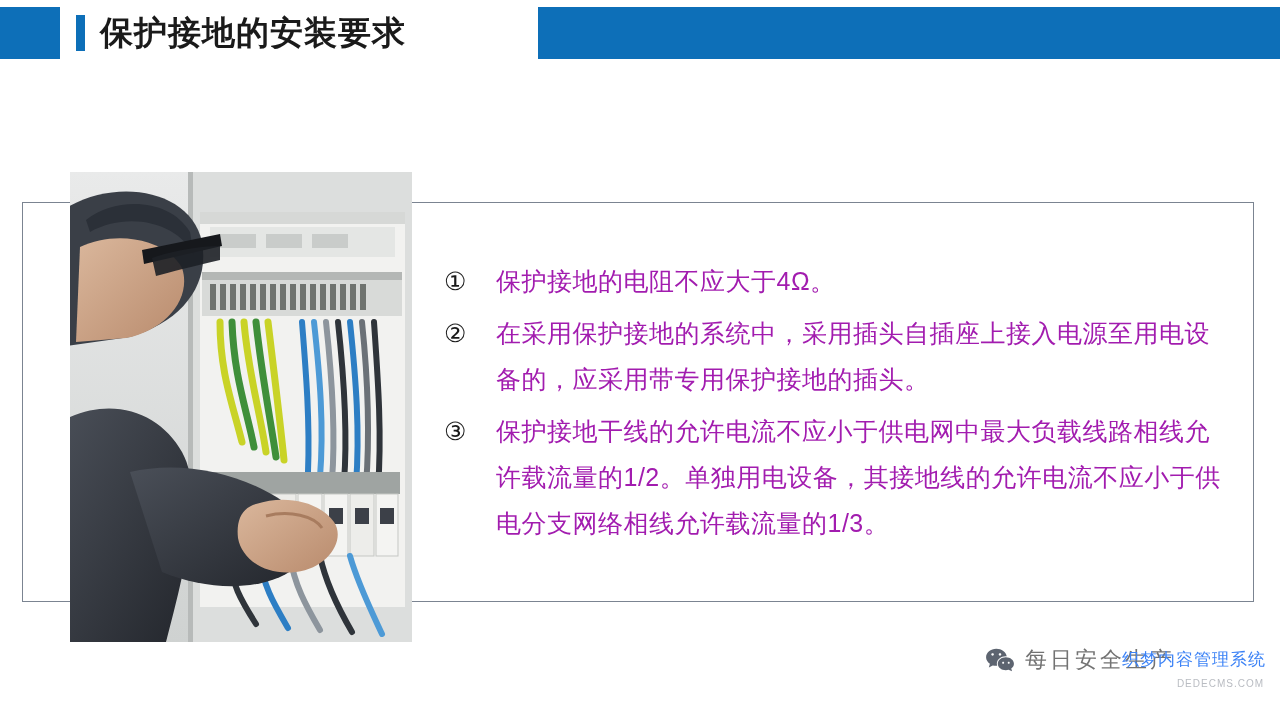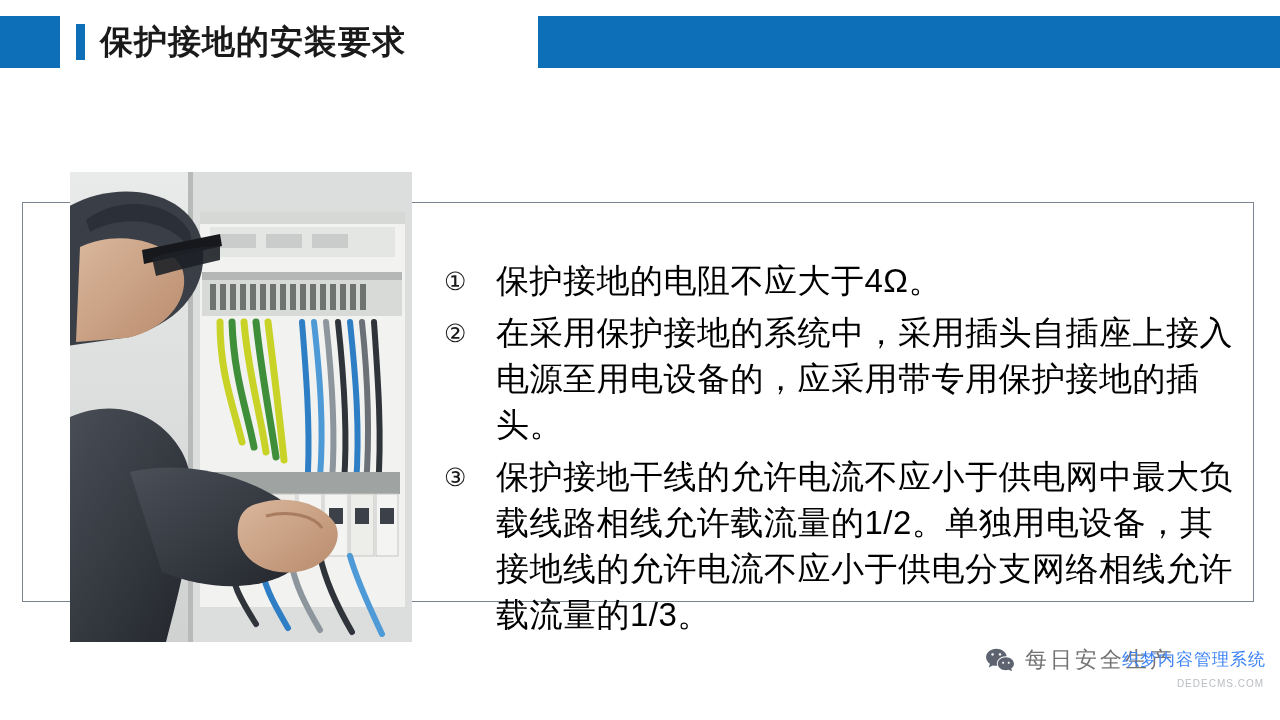--- a/index.html
+++ b/index.html
@@ -11,21 +11,21 @@
     width: 1280px;
     height: 720px;
     overflow: hidden;
     font-family: "Liberation Sans", sans-serif;
     position: relative;
   }
 
   
   .header {
     position: absolute;
-    top: 16px;
+    top: 7px;
     left: 0;
     width: 1134px;
     height: 52px;
   }
   .header-bar {
     position: absolute;
     top: 0;
     left: 0;
     width: 1280px;
     height: 52px;
@@ -99,23 +99,23 @@
   .list-num {
     flex: 0 0 auto;
     width: 52px;
     font-size: 25px;
     line-height: 46px;
     color: #1a1a1a;
     text-align: left;
   }
   .list-text {
     flex: 1 1 auto;
-    font-size: 33px;
+    font-size: 25px;
     line-height: 46px;
-    color: #000000;
+    color: #a21caf;
     letter-spacing: 0.5px;
   }
 
   
   .wechat-badge {
     position: absolute;
     left: 985px;
     top: 645px;
     display: flex;
     align-items: center;

